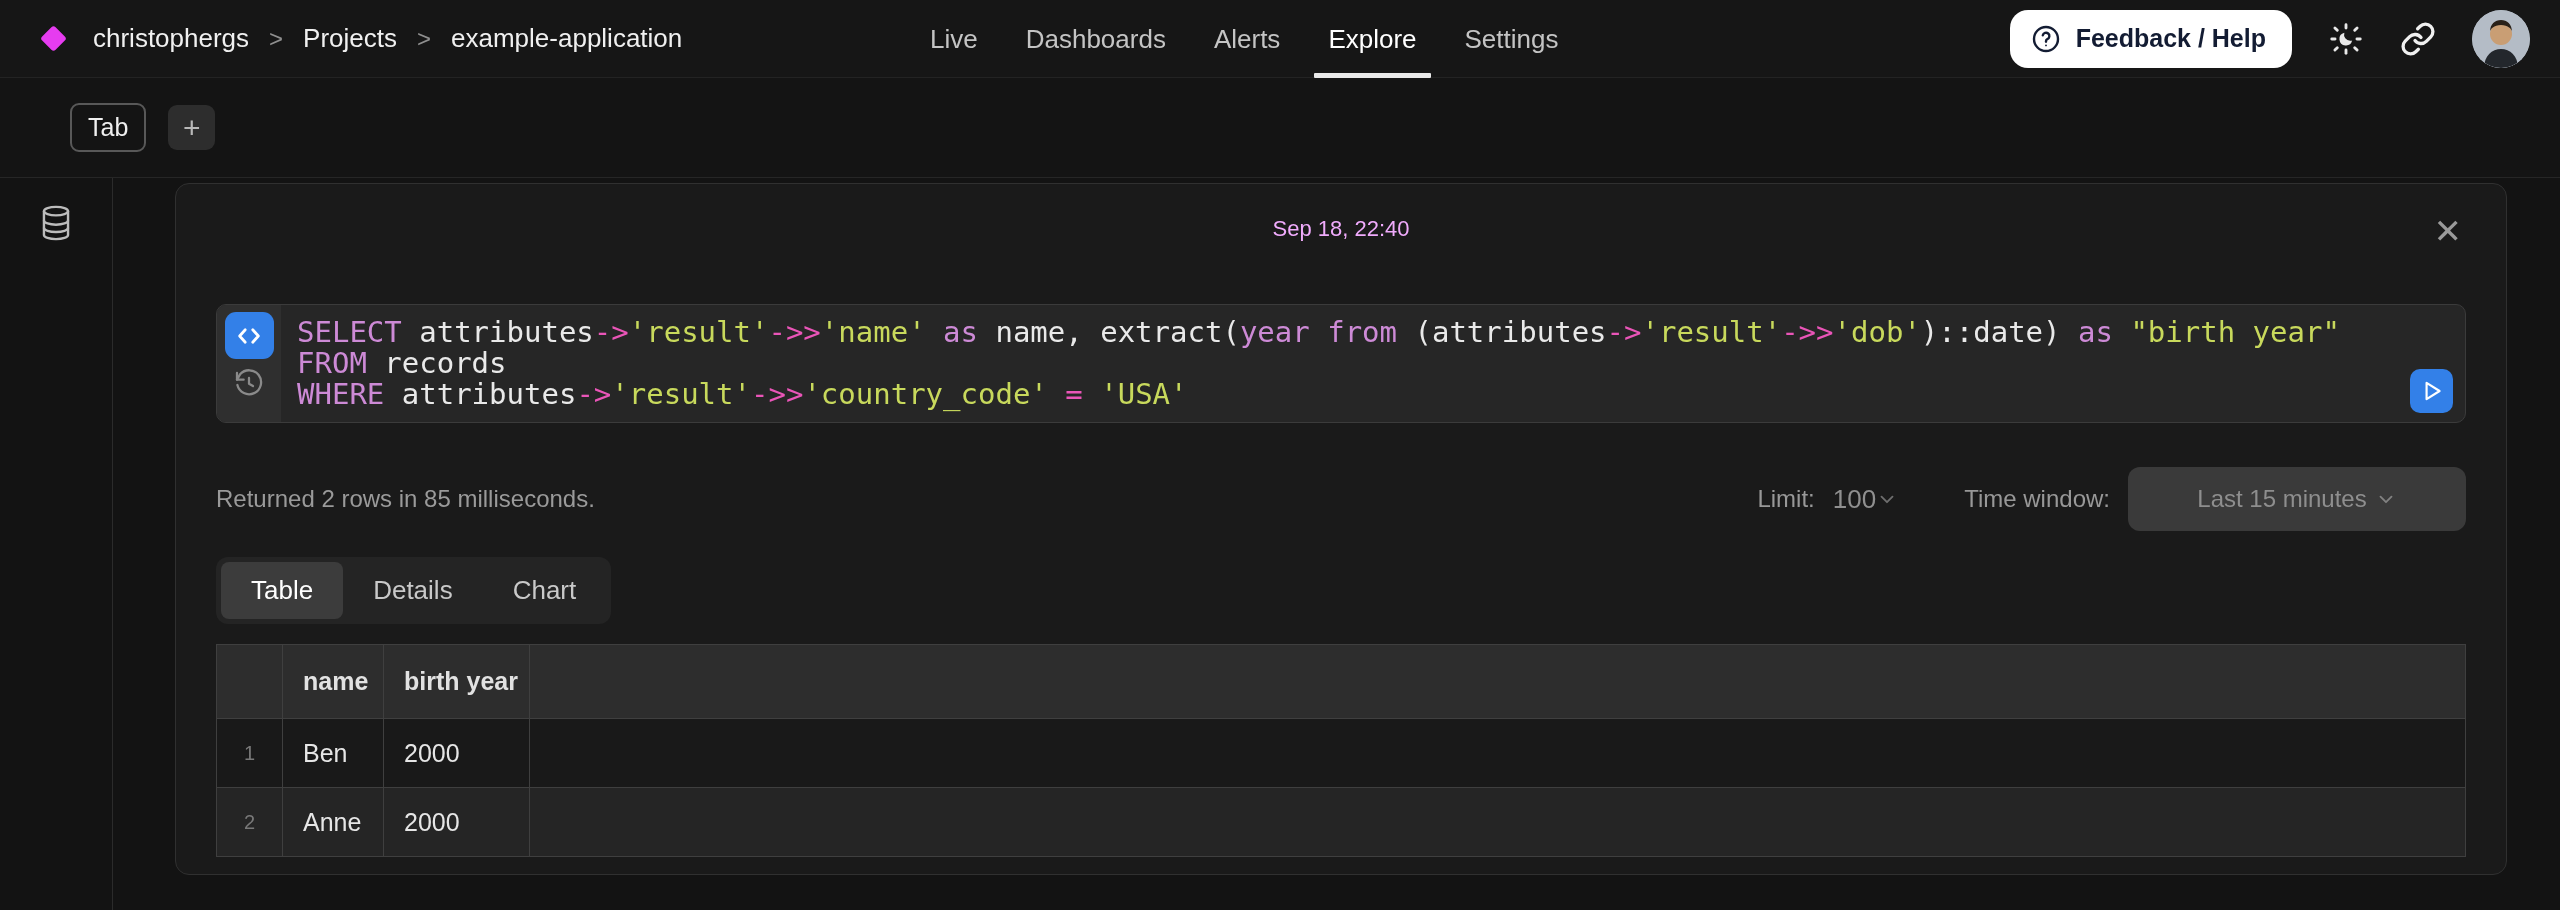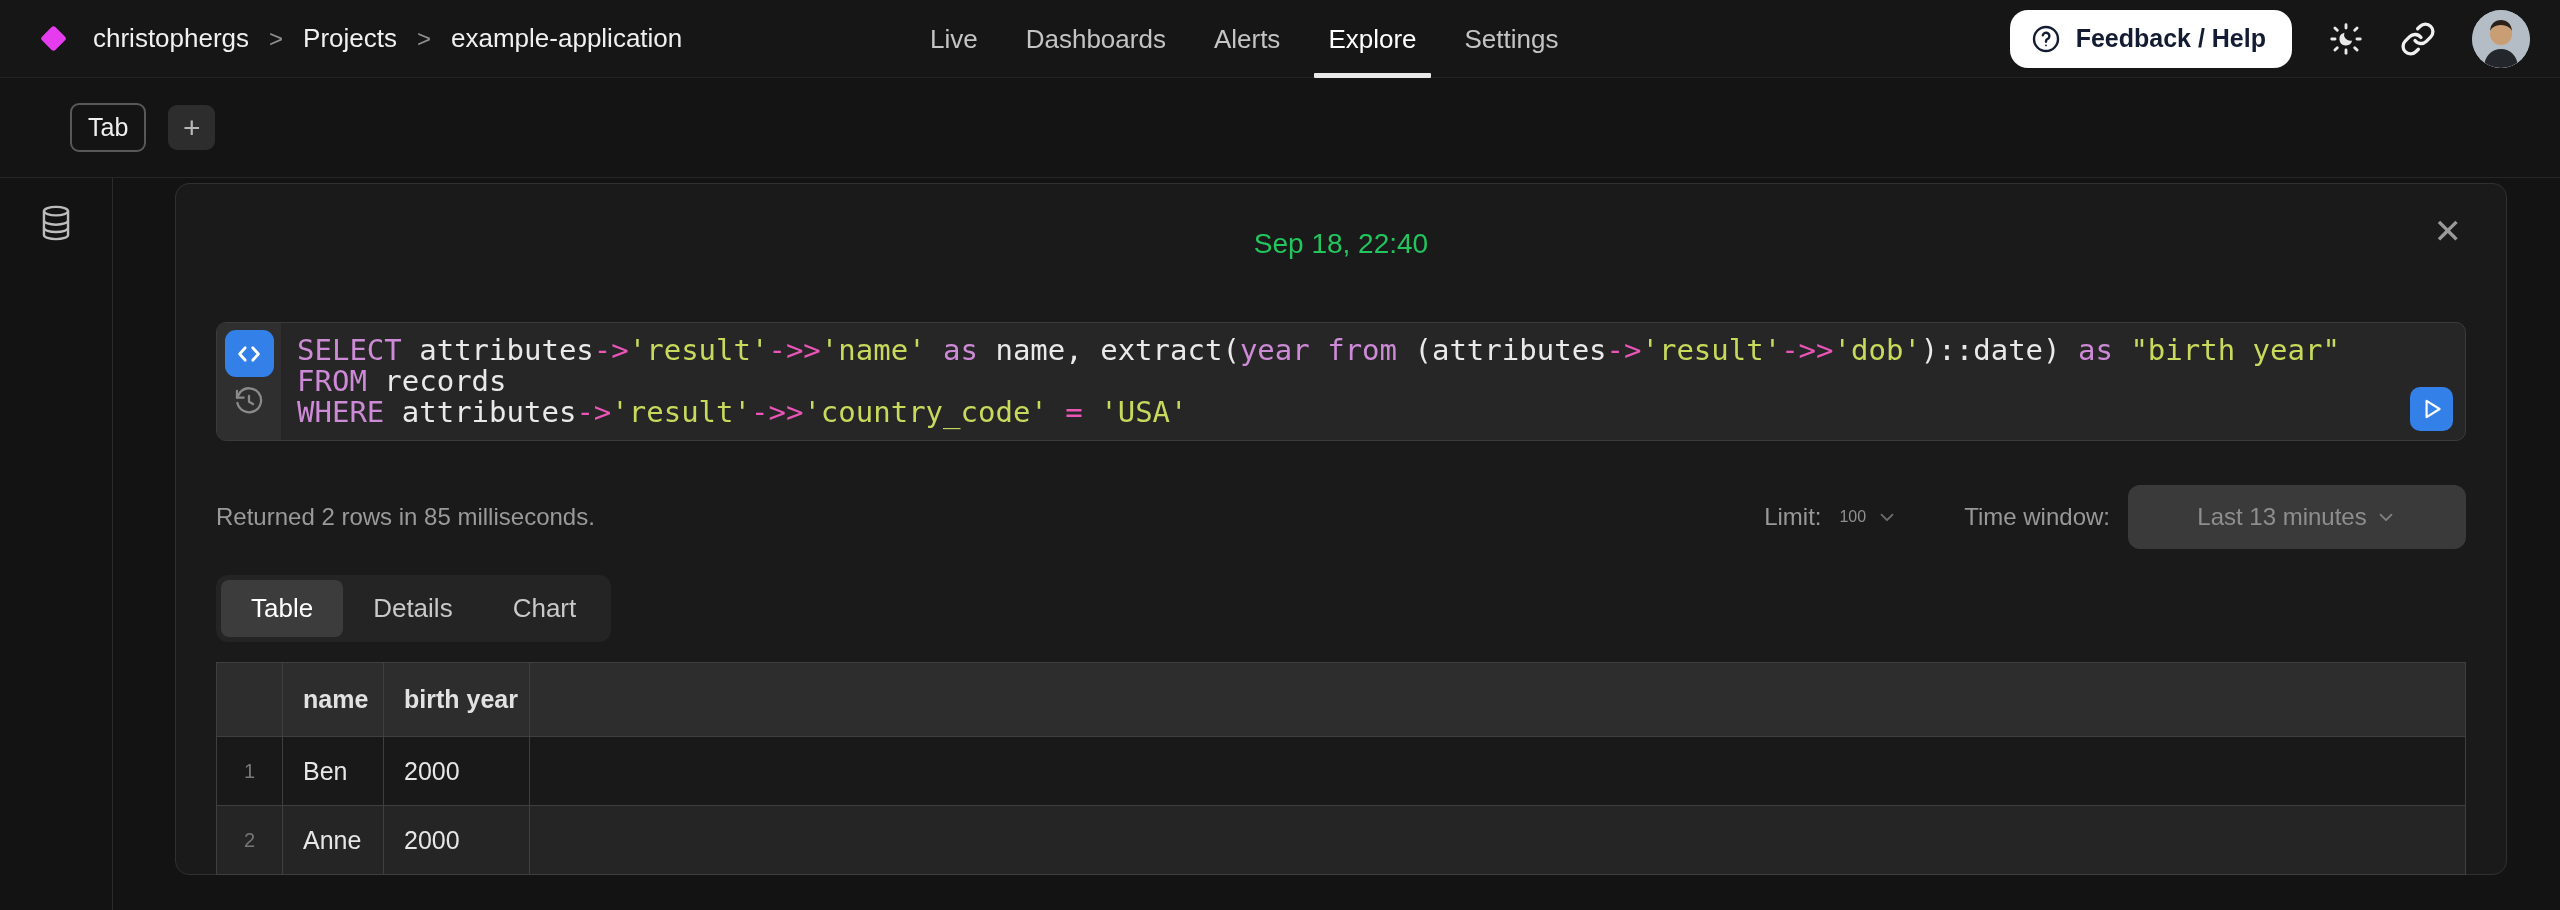--- a/index.html
+++ b/index.html
@@ -88,21 +88,21 @@
     width:100%; height:692px;
     background:#1a1a1a;
     border:1px solid #303030;
     border-radius:14px;
     padding:0 40px;
     position:relative;
   }
   .card-header {
     padding-top:32px; display:flex; justify-content:center;
   }
-  .timestamp { color:#22c55e; font-size:28px;margin-top:12px; }
+  .timestamp { color:#f0abfc; font-size:22px; }
   .close-btn {
     position:absolute; top:30px; right:44px;
     background:none; border:none; color:#9a9a9a;
     font-size:34px; line-height:1; cursor:pointer; font-family:inherit;
   }
 
   
   .editor {
     margin-top:62px;
     display:flex;
@@ -144,22 +144,22 @@
   
   .meta-row {
     margin-top:44px;
     display:flex; align-items:center;
   }
   .result-summary { color:#9a9a9a; font-size:24px; }
   .meta-right { margin-left:auto; display:flex; align-items:center; gap:18px; }
   .meta-label { color:#989898; font-size:24px; }
   .limit-dd {
     background:none; border:none; color:#8f8f8f;
-    font-family:inherit; font-size:16px; cursor:pointer;
-    display:flex; align-items:center; gap:10px; margin-right:48px;
+    font-family:inherit; font-size:26px; cursor:pointer;
+    display:flex; align-items:center; margin-right:48px;
   }
   .tw-btn {
     background:#3a3a3a; border:none; border-radius:12px;
     color:#8e8e8e; font-family:inherit; font-size:24px;
     height:64px; padding:0 30px; min-width:338px;
     display:flex; align-items:center; justify-content:center; gap:8px;
     cursor:pointer;
   }
   .chev { opacity:.85; }
 
@@ -340,21 +340,21 @@
             <button class="limit-dd">
               <span>100</span>
               <span class="chev">
                 <svg width="22" height="22" viewBox="0 0 24 24" fill="none" stroke="#7d7d7d" stroke-width="2" stroke-linecap="round" stroke-linejoin="round">
                     <path d="M6 9.5l6 6 6-6"></path>
                   </svg>
               </span>
             </button>
             <span class="meta-label">Time window:</span>
             <button class="tw-btn">
-              <span>Last 13 minutes</span>
+              <span>Last 15 minutes</span>
               <span class="chev">
                 <svg width="22" height="22" viewBox="0 0 24 24" fill="none" stroke="#8e8e8e" stroke-width="2" stroke-linecap="round" stroke-linejoin="round">
                     <path d="M6 9.5l6 6 6-6"></path>
                   </svg>
               </span>
             </button>
           </div>
         </div>
 
         

